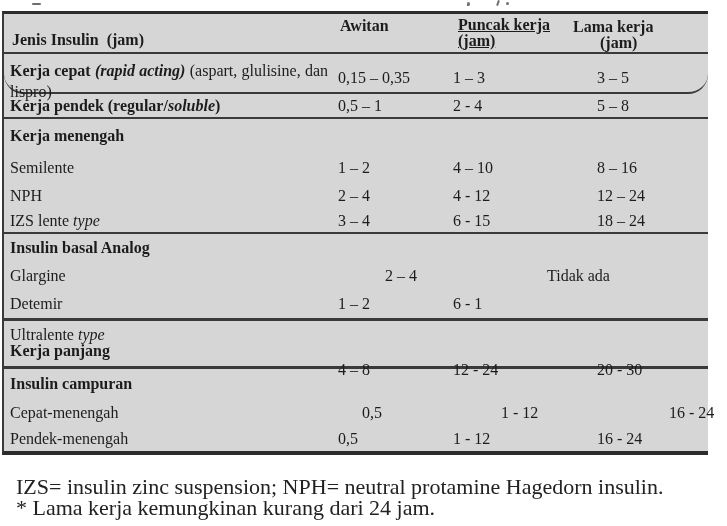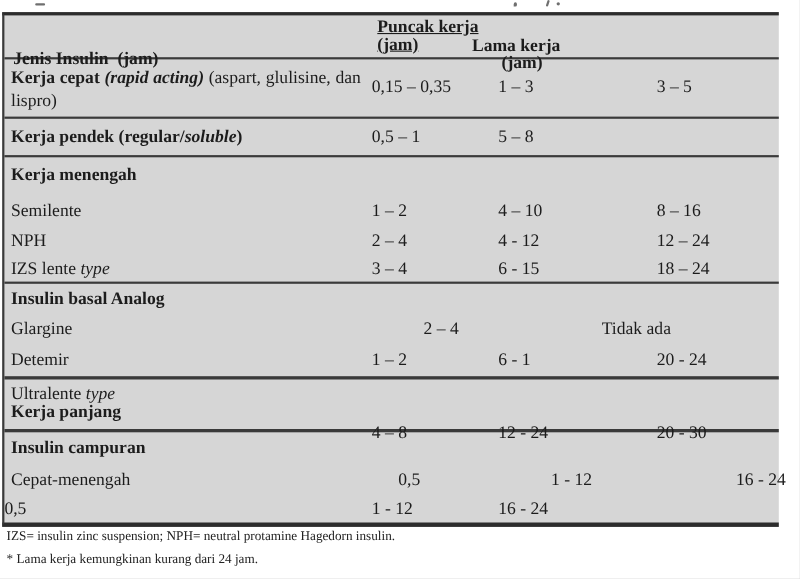--- a/index.html
+++ b/index.html
@@ -39,84 +39,86 @@
     box-sizing:border-box;
   }
   .name-cell{padding-left:6px;}
   .val{white-space:nowrap;}
 
   
   .thead{height:40px;border-bottom:2px solid var(--rule);font-weight:bold;align-items:stretch;}
   .head-col1{align-self:end;padding-bottom:3px;padding-left:8px;white-space:pre;}
   .head-col2{padding-top:3px;padding-left:2px;}
   .head-col3{padding-top:3px;padding-left:5px;line-height:16px;text-decoration:underline;}
-  .head-col4{padding-top:20px;line-height:16px;}
+  .head-col4{padding-top:5px;line-height:16px;}
   .head-col4 .l1{margin-left:-24px;}
   .head-col4 .l2{margin-left:3px;}
 
   
-  #row-kerja-cepat{height:54px;border-bottom:2px solid var(--rule);}
+  #row-kerja-cepat{height:40px;border-bottom:2px solid var(--rule);border-radius:25px;}
   #row-kerja-cepat .name-cell{
     align-self:start;padding-top:6px;padding-right:10px;
     line-height:21px;text-align:justify;text-justify:inter-word;
   }
-  #row-kerja-pendek{height:35px;border-bottom:2px solid var(--rule);font-family:Liberation Serif, serif;}
+  #row-kerja-pendek{height:25px;border-bottom:2px solid var(--rule);font-family:Liberation Serif, serif;}
   #row-kerja-menengah{height:34px;}
   #row-semilente{height:29px;}
   #row-nph{height:27px;}
   #row-izs-lente{height:25px;border-bottom:2px solid var(--rule);}
   #row-insulin-basal-analog{height:28px;}
   #row-glargine{height:28px;gap:47px;}
   #row-detemir{height:31px;border-bottom:3px solid var(--rule);}
   #row-kerja-panjang-ultralente{height:48px;border-bottom:3px solid var(--rule);}
   #row-kerja-panjang-ultralente .name-cell{align-self:start;padding-top:6px;line-height:16px;}
   #row-kerja-panjang-ultralente .val{align-self:end;padding-bottom:6px;margin-top:40px;}
   #row-insulin-campuran{height:30px;}
   #row-cepat-menengah{height:28px;gap:24px;}
   #row-pendek-menengah{height:24px;}
 
   .section .name-cell{grid-column:1 / -1;}
   .seg-b{font-weight:bold;}
   .seg-i{font-style:italic;}
 
   .footnotes{
-    position:absolute;left:6px;top:477px;width:700px;
-    font-size:12px;line-height:20.5px;color:#222222;
+    position:absolute;left:16px;top:477px;width:700px;
+    font-size:22px;line-height:20.5px;color:#222222;
   }
 </style>
 </head>
 <body>
 
 <div class="artifact a1"></div>
 <div class="artifact a2"></div>
 <div class="artifact a3"></div>
 <div class="artifact a4"></div>
 
 <div class="insulin-table">
   <div class="row thead">
     <div class="name-cell head-col1">Jenis Insulin  (jam)</div>
+    <div class="head-col2">Awitan</div>
     <div class="head-col3">
       <div>Puncak kerja</div>
       <div>(jam)</div>
     </div>
     <div class="head-col4">
       <div class="l1">Lama kerja</div>
       <div class="l2">(jam)</div>
     </div>
   </div>
   <div id="table-body">
       <div class="row" id="row-kerja-cepat">
         <div class="name-cell"><span class="seg-b">Kerja cepat </span><span class="seg-b seg-i">(rapid acting)</span><span> (aspart, glulisine, dan lispro)</span></div>
         <div class="val awitan">0,15 – 0,35</div>
         <div class="val puncak">1 – 3</div>
         <div class="val lama">3 – 5</div>
       </div>
       <div class="row" id="row-kerja-pendek">
         <div class="name-cell"><span class="seg-b">Kerja pendek (regular/</span><span class="seg-b seg-i">soluble</span><span class="seg-b">)</span></div>
         <div class="val awitan">0,5 – 1</div>
+        <div class="val puncak">2 - 4</div>
         <div class="val lama">5 – 8</div>
       </div>
       <div class="row section" id="row-kerja-menengah">
         <div class="name-cell"><span class="seg-b">Kerja menengah</span></div>
       </div>
       <div class="row" id="row-semilente">
         <div class="name-cell"><span>Semilente</span></div>
         <div class="val awitan">1 – 2</div>
         <div class="val puncak">4 – 10</div>
         <div class="val lama">8 – 16</div>
@@ -139,41 +141,41 @@
       <div class="row" id="row-glargine">
         <div class="name-cell"><span>Glargine</span></div>
         <div class="val awitan">2 – 4</div>
         <div class="val puncak">Tidak ada</div>
         <div class="val lama">24*</div>
       </div>
       <div class="row" id="row-detemir">
         <div class="name-cell"><span>Detemir</span></div>
         <div class="val awitan">1 – 2</div>
         <div class="val puncak">6 - 1</div>
-        <div class="val lama">20 - 24</div>
       </div>
       <div class="row" id="row-kerja-panjang-ultralente">
         <div class="name-cell">
           <div><span>Ultralente </span><span class="seg-i">type</span></div>
           <div><span class="seg-b">Kerja panjang</span></div>
         </div>
         <div class="val awitan">4 – 8</div>
         <div class="val puncak">12 - 24</div>
         <div class="val lama">20 - 30</div>
       </div>
       <div class="row section" id="row-insulin-campuran">
         <div class="name-cell"><span class="seg-b">Insulin campuran</span></div>
       </div>
       <div class="row" id="row-cepat-menengah">
         <div class="name-cell"><span>Cepat-menengah</span></div>
         <div class="val awitan">0,5</div>
         <div class="val puncak">1 - 12</div>
         <div class="val lama">16 - 24</div>
       </div>
       <div class="row" id="row-pendek-menengah">
+        <div class="name-cell"><span>Pendek-menengah</span></div>
         <div class="val awitan">0,5</div>
         <div class="val puncak">1 - 12</div>
         <div class="val lama">16 - 24</div>
       </div>
     </div>
 </div>
 
 <div class="footnotes">
   <div>IZS= insulin zinc suspension; NPH= neutral protamine Hagedorn insulin.</div>
   <div>* Lama kerja kemungkinan kurang dari 24 jam.</div>

